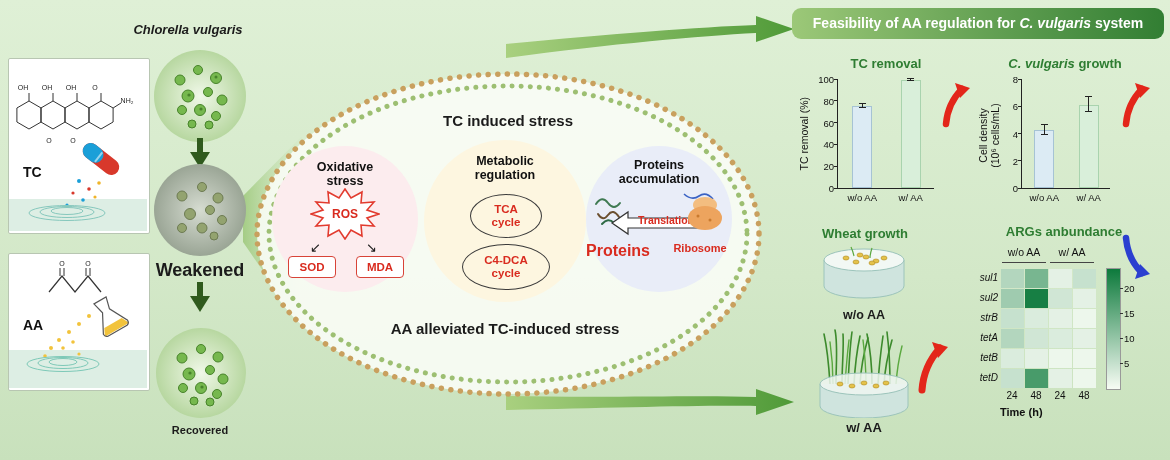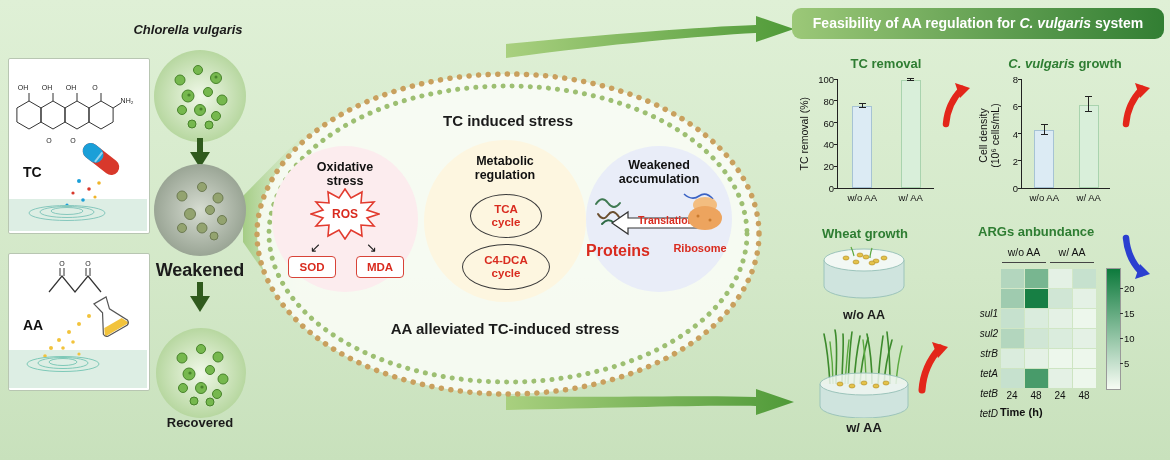--- a/index.html
+++ b/index.html
@@ -39,25 +39,25 @@
   .ytick-mark{position:absolute;left:-4px;width:4px;height:1px;background:#222;}
   .bar{position:absolute;bottom:0;width:20px;border:1px solid;box-sizing:border-box;}
   .errline{position:absolute;width:1px;background:#222;}
   .errcap{position:absolute;width:7px;height:1px;background:#222;}
   .xcat{position:absolute;bottom:-15px;width:44px;text-align:center;font-size:9.5px;color:#111;}
 
   .green-title{position:absolute;text-align:center;font-weight:bold;font-size:13px;color:#2e7d32;}
 
   
   .heat{position:absolute;left:978px;top:222px;width:192px;height:216px;}
-  .heat-title{position:absolute;top:2px;left:0;width:172px;font-weight:bold;font-size:13px;color:#2e7d32;}
+  .heat-title{position:absolute;top:2px;left:0;width:172px;text-align:center;font-weight:bold;font-size:13px;color:#2e7d32;}
   .hgroup{position:absolute;top:24px;text-align:center;font-size:10.5px;color:#111;}
   .hgline{position:absolute;top:40px;height:1px;background:#444;}
   .hcell{position:absolute;width:23px;height:19px;}
-  .hrow{position:absolute;left:-6px;width:26px;text-align:right;font-size:10px;font-style:italic;color:#111;margin-top:36px;}
+  .hrow{position:absolute;left:-6px;width:26px;text-align:right;font-size:10px;font-style:italic;color:#111;}
   .hcol{position:absolute;top:168px;width:24px;text-align:center;font-size:10px;color:#111;}
   .hxlabel{position:absolute;top:184px;left:22px;width:96px;text-align:left;font-size:11px;font-weight:600;color:#111;}
   .hcbar{position:absolute;left:128px;top:46px;width:13px;height:120px;border:0.5px solid #999;}
   .hcbtick{position:absolute;left:146px;font-size:9.5px;color:#111;}
   .hcbmark{position:absolute;left:142px;width:3px;height:1px;background:#333;}
 </style>
 </head>
 <body>
 
 <div id="canvas">
@@ -243,21 +243,21 @@
         <circle cx="47" cy="62" r="5.5"></circle>
         <circle cx="63" cy="68" r="4.5"></circle>
       <circle cx="40" cy="75" r="4"></circle>
         <circle cx="56" cy="76" r="4"></circle>
     </g>
     <g fill="#47832a">
         <circle cx="36" cy="47" r="1.6"></circle>
         <circle cx="48" cy="61" r="1.6"></circle>
       </g>
   </svg>
-  <div class="lbl bold center" style="left:150px;top:415px;width:100px;font-size:13px">Recovered</div>
+  <div class="lbl bold center" style="left:150px;top:424px;width:100px;font-size:11px">Recovered</div>
 
   <svg class="abs" style="left:252px;top:70px" width="512" height="328">
     <ellipse cx="256" cy="164" rx="251" ry="160" fill="#fbfdf7" fill-opacity="0.88"></ellipse>
     <ellipse cx="256" cy="164" rx="251" ry="160" fill="none" stroke="#c9a05e" stroke-width="5.5" stroke-dasharray="0.1 9.5" stroke-linecap="round"></ellipse>
     <ellipse cx="256" cy="164" rx="239" ry="148" fill="none" stroke="#9dbf72" stroke-width="5" stroke-dasharray="0.1 9" stroke-linecap="round"></ellipse>
   </svg>
 
   <div class="lbl bold center" style="left:355px;top:320px;width:300px;font-size:15px">AA alleviated TC-induced stress</div>
   <div class="lbl bold center" style="left:408px;top:112px;width:200px;font-size:15px">TC induced stress</div>
 
@@ -277,21 +277,21 @@
     <div class="mtitle" style="top:14px"><span style="display:inline-block;width:90px">Metabolic regulation</span></div>
     <div class="cycle" style="left:46px;top:54px;width:70px;height:42px">
         <span style="width:40px">TCA cycle</span>
       </div>
     <div class="cycle" style="left:38px;top:104px;width:86px;height:44px">
         <span style="width:58px">C4-DCA cycle</span>
       </div>
   </div>
 
   <div class="mcircle" style="left:586px;top:146px;width:146px;height:146px;background:#e9edf8">
-    <div class="mtitle" style="top:12px"><span style="display:inline-block;width:100px">Weakened accumulation</span></div>
+    <div class="mtitle" style="top:12px"><span style="display:inline-block;width:100px">Proteins accumulation</span></div>
     <svg class="abs" style="left:4px;top:46px" width="42" height="40">
       <g fill="none" stroke-width="2" stroke-linecap="round">
         <path d="M6,12 q6,-9 12,-1 t12,0" stroke="#3f7a52"></path>
         <path d="M8,22 q5,8 10,1 t11,2" stroke="#6b4f2f"></path>
         <path d="M12,32 q6,-7 12,-1 t11,3" stroke="#2f6b46"></path>
       </g>
     </svg>
     <svg class="abs" style="left:24px;top:64px" width="94" height="26">
       <polygon points="2,13 18,2 18,8 92,8 92,18 18,18 18,24" fill="#fff" stroke="#333" stroke-width="1.2"></polygon>
     </svg>

